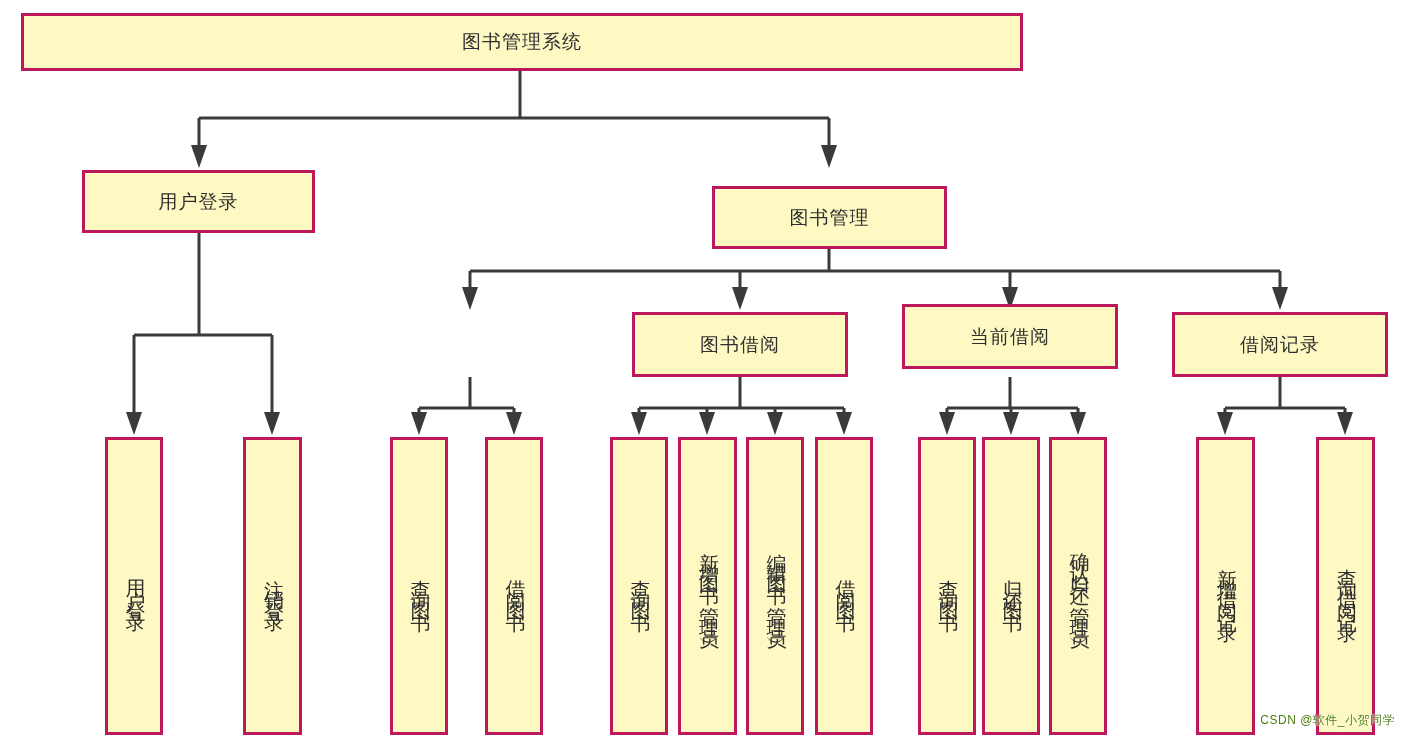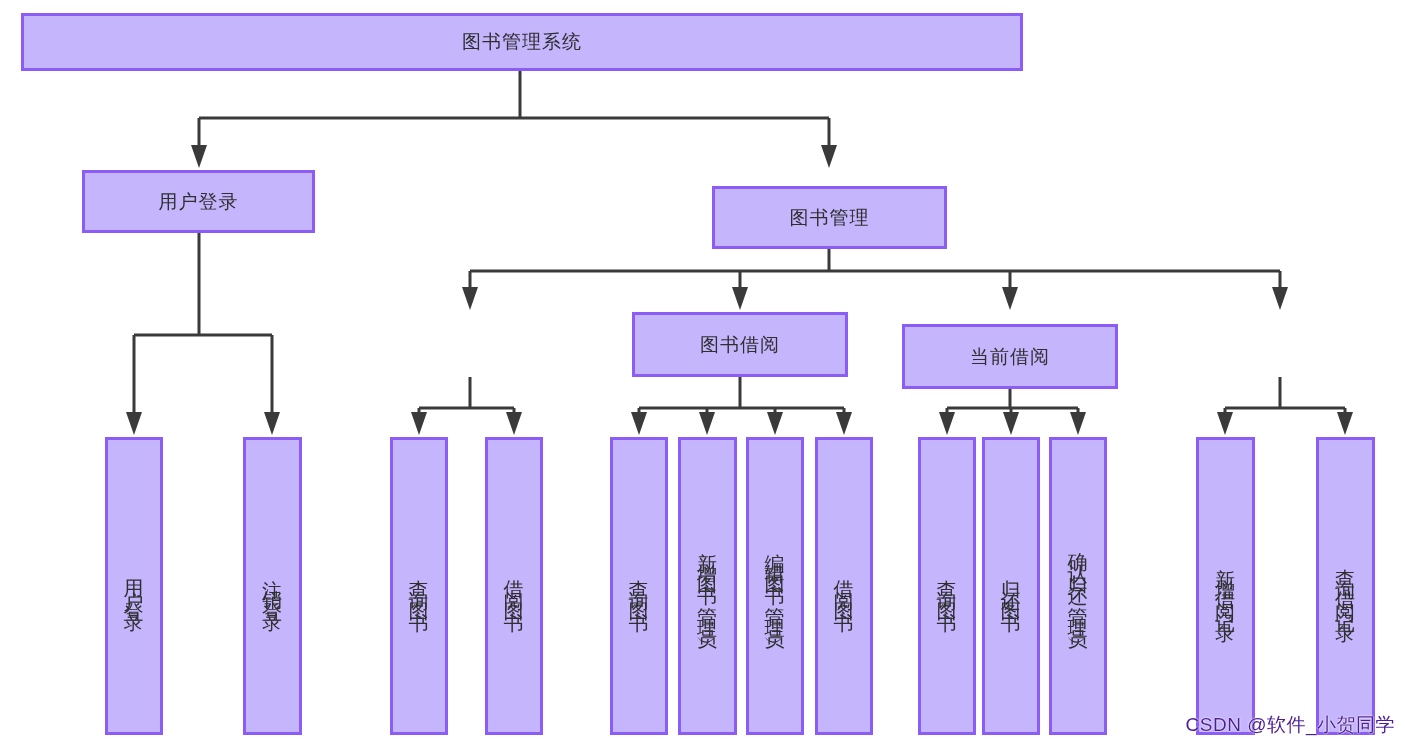--- a/index.html
+++ b/index.html
@@ -4,44 +4,45 @@
 <style>
   html,body{margin:0;padding:0;background:#ffffff;}
   .canvas{
     position:relative;width:1405px;height:747px;background:#ffffff;overflow:hidden;
     font-family:"Liberation Sans",sans-serif;color:#2f2f2f;
   }
   .wires{position:absolute;left:0;top:0;width:1405px;height:747px;}
   .wire{stroke:#3a3a3a;stroke-width:3;fill:none;}
   .head{fill:#3a3a3a;stroke:none;}
   .node{
-    position:absolute;box-sizing:border-box;background:#c4b5fd;
-    border:3px solid #8b5cf6;display:flex;align-items:center;justify-content:center;
+    position:absolute;box-sizing:border-box;background:#fef9c3;
+    border:3px solid #be185d;display:flex;align-items:center;justify-content:center;
     text-align:center;
+    font-family:Liberation Mono, monospace;
   }
   .h{font-size:19px;letter-spacing:1px;font-weight:500;}
   .leaf{top:437px;width:58px;height:298px;}
   .vtext{
     writing-mode:vertical-lr;text-orientation:mixed;
     font-size:20px;letter-spacing:11px;line-height:1;font-weight:500;
   }
   #n-root{left:21px;top:13px;width:1002px;height:58px;}
   #n-login{left:82px;top:170px;width:233px;height:63px;}
   #n-mgmt{left:712px;top:170px;width:235px;height:63px;margin-top:16px;}
   #n-newbooks{left:362px;top:312px;width:216px;height:65px;}
   #n-borrow{left:632px;top:312px;width:216px;height:65px;}
-  #n-current{left:902px;top:324px;width:216px;height:65px;}
+  #n-current{left:902px;top:304px;width:216px;height:65px;}
   #n-records{left:1172px;top:312px;width:216px;height:65px;}
   #l1{left:105px;} #l2{left:243px;width:59px;} #l3{left:390px;} #l4{left:485px;}
   #l5{left:610px;} #l6{left:678px;width:59px;} #l7{left:746px;} #l8{left:815px;}
   #l9{left:918px;} #l10{left:982px;} #l11{left:1049px;}
   #l12{left:1196px;width:59px;} #l13{left:1316px;width:59px;}
   #watermark{
-    position:absolute;top:712px;right:10px;font-size:19px;letter-spacing:0.5px;
-    color:#4c1d95;text-shadow:0 0 2px #ffffff,0 0 1px #ffffff;white-space:nowrap;
+    position:absolute;top:712px;right:10px;font-size:12px;letter-spacing:0.5px;
+    color:#4d7c0f;text-shadow:0 0 2px #ffffff,0 0 1px #ffffff;white-space:nowrap;
   }
 </style>
 </head>
 <body>
 
 <div class="canvas">
 
   <svg class="wires" viewBox="0 0 1405 747" xmlns="http://www.w3.org/2000/svg">
 
     <path class="wire" d="M520 71 V118 M199 118 H829 M199 118 V148 M829 118 V148"></path>
@@ -78,20 +79,21 @@
     <polygon class="head" points="1345,435 1337,412 1353,412"></polygon>
   </svg>
 
   <div class="node h" id="n-root">图书管理系统</div>
 
   <div class="node h" id="n-login">用户登录</div>
   <div class="node h" id="n-mgmt">图书管理</div>
 
   <div class="node h" id="n-borrow">图书借阅</div>
   <div class="node h" id="n-current">当前借阅</div>
+  <div class="node h" id="n-records">借阅记录</div>
 
   <div class="node leaf" id="l1">
     <span class="vtext">用户登录</span>
   </div>
   <div class="node leaf" id="l2">
     <span class="vtext">注销登录</span>
   </div>
   <div class="node leaf" id="l3">
     <span class="vtext">查询图书</span>
   </div>

